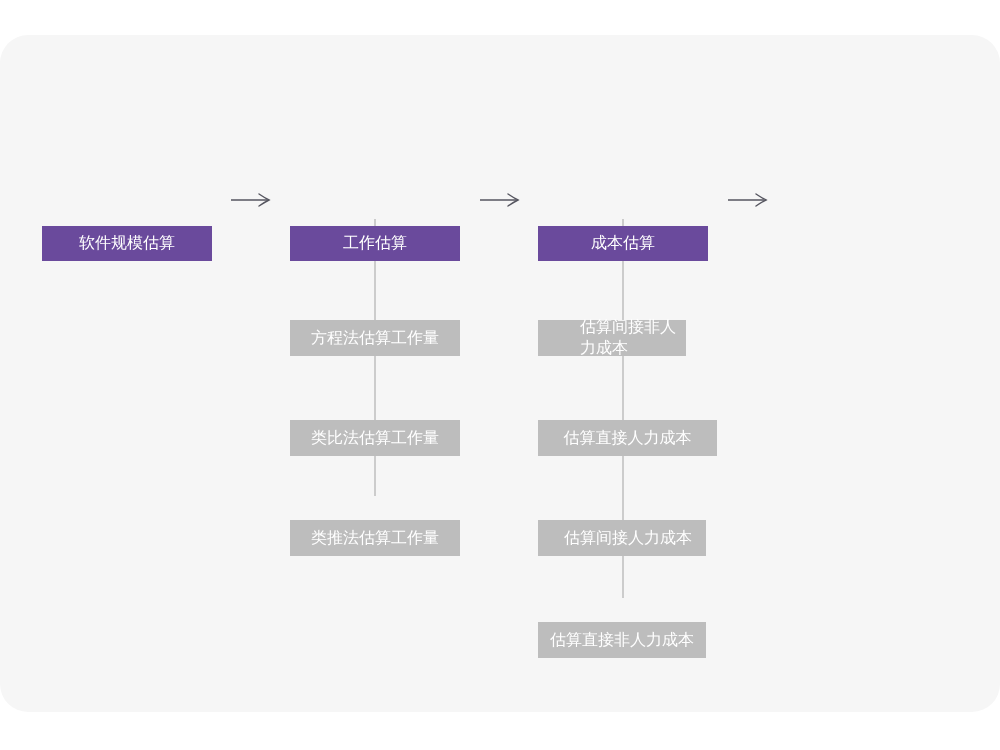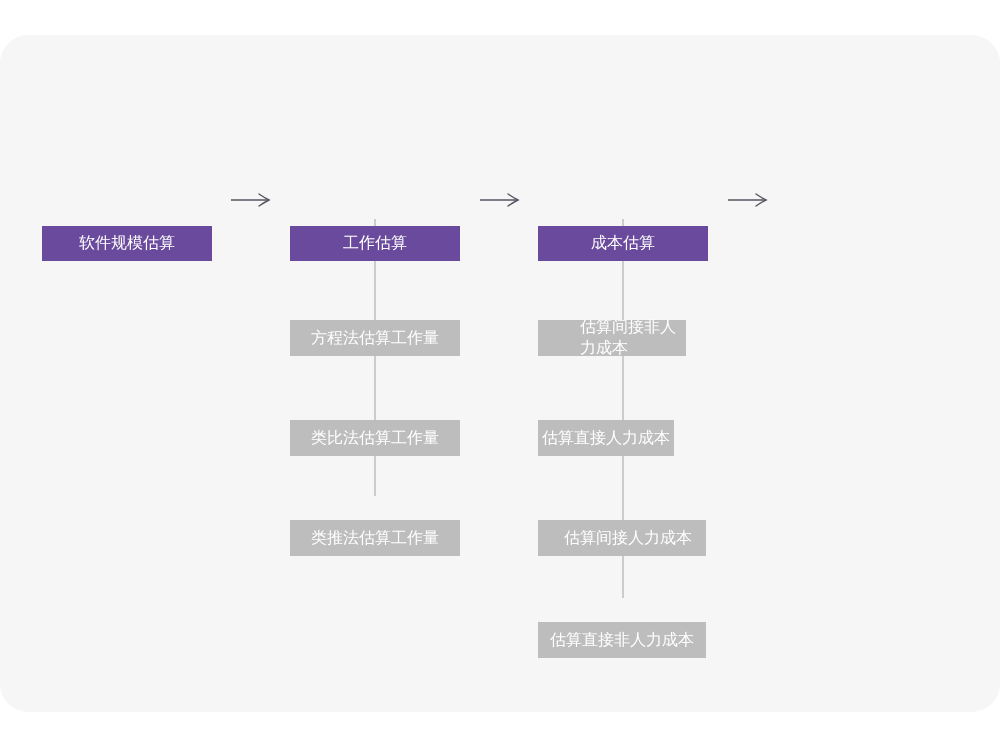--- a/index.html
+++ b/index.html
@@ -31,21 +31,21 @@
   .step-2{left:538px;top:184px; width:170px;}
   .step-3{left:788px;top:184px; width:168px;}
   .arrow-0{left:229px;top:192px;}
   .arrow-1{left:478px;top:192px;}
   .arrow-2{left:726px;top:192px;}
   
   .w-0{left:290px;top:278px;width:170px;height:36px;}
   .w-1{left:290px;top:378px;width:170px;height:36px;}
   .w-2{left:290px;top:478px;width:170px;height:36px;}
   .c-0{left:538px;top:278px;width:148px;height:36px;padding-left:42px;}
-  .c-1{left:538px;top:378px;width:136px;height:36px;}
+  .c-1{left:538px;top:378px;width:179px;height:36px;}
   .c-2{left:538px;top:478px;width:168px;height:36px;padding-left:12px;}
   .c-3{left:538px;top:580px;width:168px;height:36px;}
   .vline-work{left:374px;top:219px;height:277px;}
   .vline-cost{left:622px;top:219px;height:379px;}
 </style>
 </head>
 <body>
 
 <div class="stage">
   <div class="card"></div>

